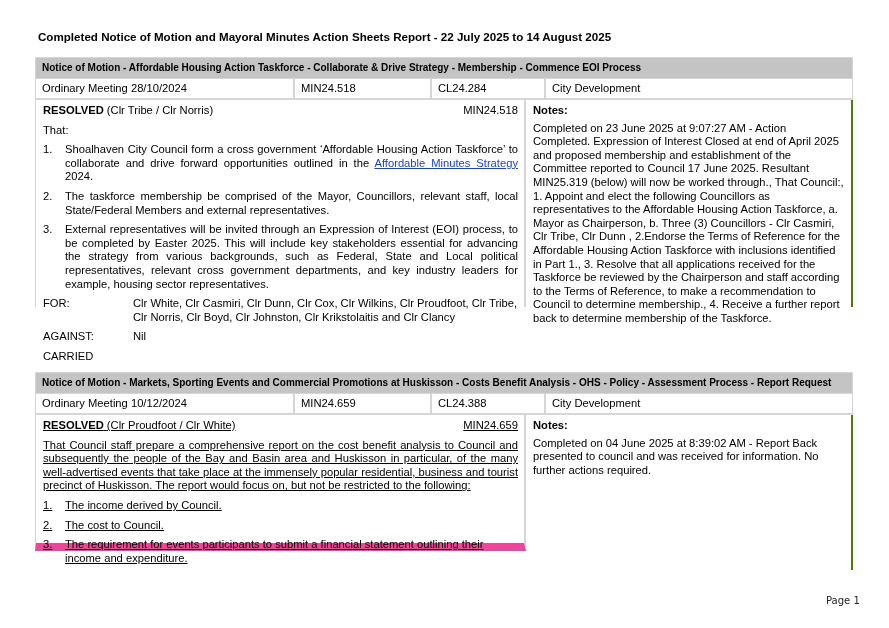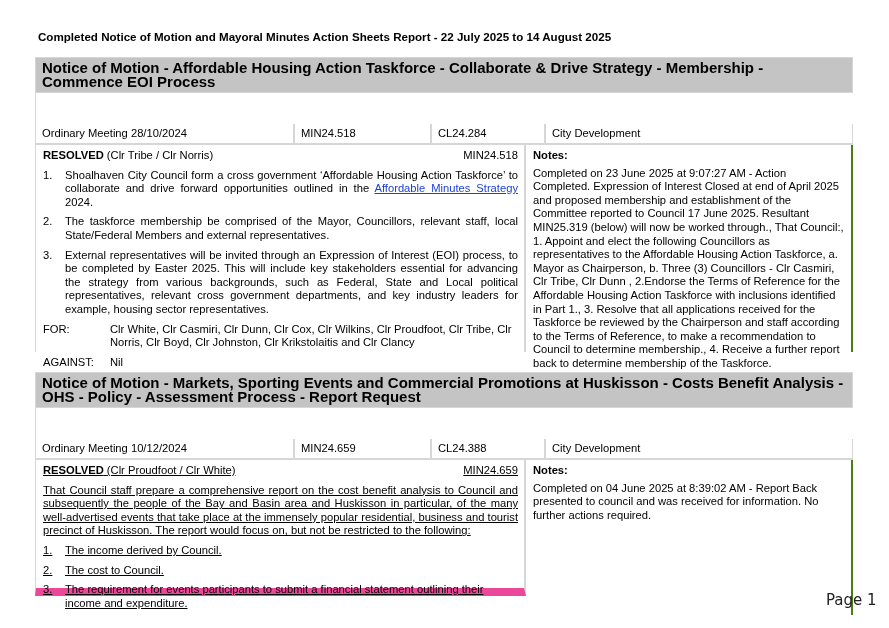--- a/index.html
+++ b/index.html
@@ -11,89 +11,91 @@
     .report-title {
       position: absolute; left: 38px; top: 30px;
       font-weight: bold; font-size: 11.6px;
     }
     .section {
       position: absolute; left: 35px; width: 818px;
     }
     .sec-head {
       background: #c4c4c4; border: 1px solid #d6d6d6;
       font-weight: bold; padding: 3px 6px 3px 6px;
-      font-size: 15px; line-height: 14px;
+      font-size: 10px; line-height: 14px;
     }
     .meta-row { display: flex; border-left: 1px solid #d6d6d6; border-bottom: 2px solid #d6d6d6; }
-    .meta-row > div { padding: 2px 6px; border-right: 2px solid #d6d6d6; height: 15px; line-height: 15px; box-sizing: content-box; margin-top: 31px; }
+    .meta-row > div { padding: 2px 6px; border-right: 2px solid #d6d6d6; height: 15px; line-height: 15px; box-sizing: content-box; }
     .m-meeting { width: 245px; }
     .m-min { width: 123px; }
     .m-cl { width: 100px; }
     .m-dept { flex: 1; border-right: 1px solid #d6d6d6 !important; }
     .body-row { display: flex; }
     .resolution {
       width: 491px; border-left: 1px solid #d6d6d6; border-right: 2px solid #d6d6d6;
       padding: 4px 6px 6px 7px; box-sizing: border-box;
     }
     .notes {
       flex: 1; padding: 4px 7px; border-right: 2px solid #4d7c0f; box-sizing: border-box;
     }
     .res-head { display: flex; justify-content: space-between; margin-bottom: 6px; }
     .res-head b { font-weight: bold; }
     .p { margin: 0 0 6px 0; text-align: justify; }
     .li { display: flex; margin-bottom: 6px; text-align: justify; }
     .li .num { width: 22px; flex: none; }
     .li .txt { flex: 1; }
-    .vote { display: flex; margin-bottom: 6px; }
+    .vote { display: flex; margin-bottom: 6px; gap: 23px; }
     .vote .lbl { width: 67px; flex: none; }
     .vote .val { flex: 1; }
     .notes-title { font-weight: bold; margin-bottom: 4px; }
     .notes-text { margin: 0; }
     a.link { color: #1a3fd6; text-decoration: underline; }
-    .page-num { position: absolute; left: 826px; top: 594px; font-size: 15px; color: #222; font-family: "DejaVu Sans", sans-serif; }
+    .page-num { position: absolute; left: 826px; top: 594px; font-size: 10px; color: #222; font-family: "DejaVu Sans", sans-serif; }
   </style>
 </head>
 <body>
 
 <div class="report-title">Completed Notice of Motion and Mayoral Minutes Action Sheets Report - 22 July 2025 to 14 August 2025</div>
 
 <div class="section" style="top:57px;">
   <div class="sec-head">Notice of Motion - Affordable Housing Action Taskforce - Collaborate &amp; Drive Strategy - Membership - Commence EOI Process</div>
   <div class="meta-row">
     <div class="m-meeting">Ordinary Meeting 28/10/2024</div>
     <div class="m-min">MIN24.518</div>
     <div class="m-cl">CL24.284</div>
     <div class="m-dept">City Development</div>
   </div>
   <div class="body-row" style="height:207px;">
     <div class="resolution">
       <div class="res-head">
         <span><b>RESOLVED</b> <span>(Clr Tribe / Clr Norris)</span></span>
         <span>MIN24.518</span>
       </div>
+      <div class="p">That:</div>
       <div class="li">
         <span class="num">1.</span>
         <span class="txt"><span>Shoalhaven City Council form a cross government ‘Affordable Housing Action Taskforce’ to collaborate and drive forward opportunities outlined in the </span><a class="link" href="#">Affordable Minutes Strategy</a><span> 2024.</span></span>
       </div>
       <div class="li">
         <span class="num">2.</span>
         <span class="txt">The taskforce membership be comprised of the Mayor, Councillors, relevant staff, local State/Federal Members and external representatives.</span>
       </div>
       <div class="li">
         <span class="num">3.</span>
         <span class="txt">External representatives will be invited through an Expression of Interest (EOI) process, to be completed by Easter 2025. This will include key stakeholders essential for advancing the strategy from various backgrounds, such as Federal, State and Local political representatives, relevant cross government departments, and key industry leaders for example, housing sector representatives.</span>
       </div>
       <div class="vote">
         <span class="lbl">FOR:</span>
         <span class="val">Clr White, Clr Casmiri, Clr Dunn, Clr Cox, Clr Wilkins, Clr Proudfoot, Clr Tribe, Clr Norris, Clr Boyd, Clr Johnston, Clr Krikstolaitis and Clr Clancy</span>
       </div>
       <div class="vote">
         <span class="lbl">AGAINST:</span>
         <span class="val">Nil</span>
       </div>
+      <div class="p">CARRIED</div>
     </div>
     <div class="notes">
       <div class="notes-title">Notes:</div>
       <p class="notes-text">Completed on 23 June 2025 at 9:07:27 AM - Action Completed. Expression of Interest Closed at end of April 2025 and proposed membership and establishment of the Committee reported to Council 17 June 2025. Resultant MIN25.319 (below) will now be worked through., That Council:, 1. Appoint and elect the following Councillors as representatives to the Affordable Housing Action Taskforce, a. Mayor as Chairperson, b. Three (3) Councillors - Clr Casmiri, Clr Tribe, Clr Dunn , 2.Endorse the Terms of Reference for the Affordable Housing Action Taskforce with inclusions identified in Part 1., 3. Resolve that all applications received for the Taskforce be reviewed by the Chairperson and staff according to the Terms of Reference, to make a recommendation to Council to determine membership., 4. Receive a further report back to determine membership of the Taskforce.</p>
     </div>
   </div>
 </div>
 
 <div class="section" style="top:372px;">
   <div class="sec-head">Notice of Motion - Markets, Sporting Events and Commercial Promotions at Huskisson - Costs Benefit Analysis - OHS - Policy - Assessment Process - Report Request</div>

